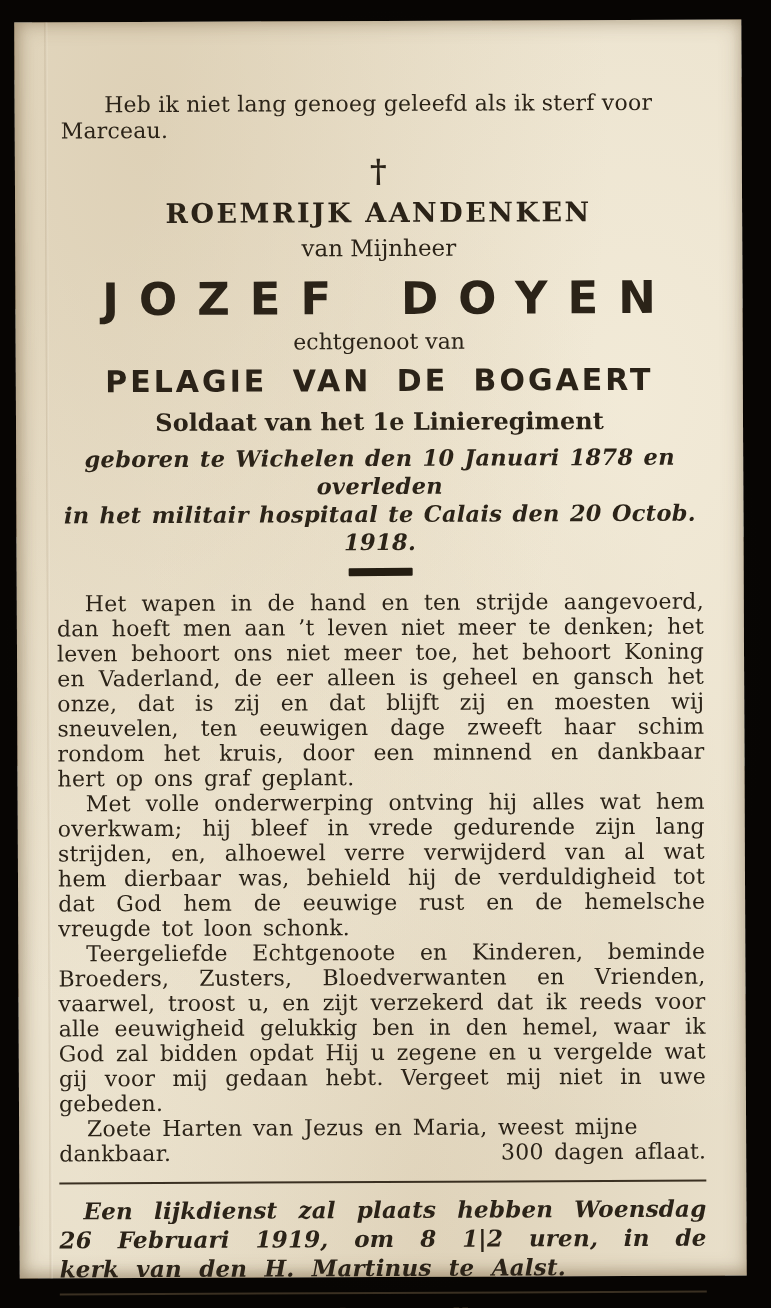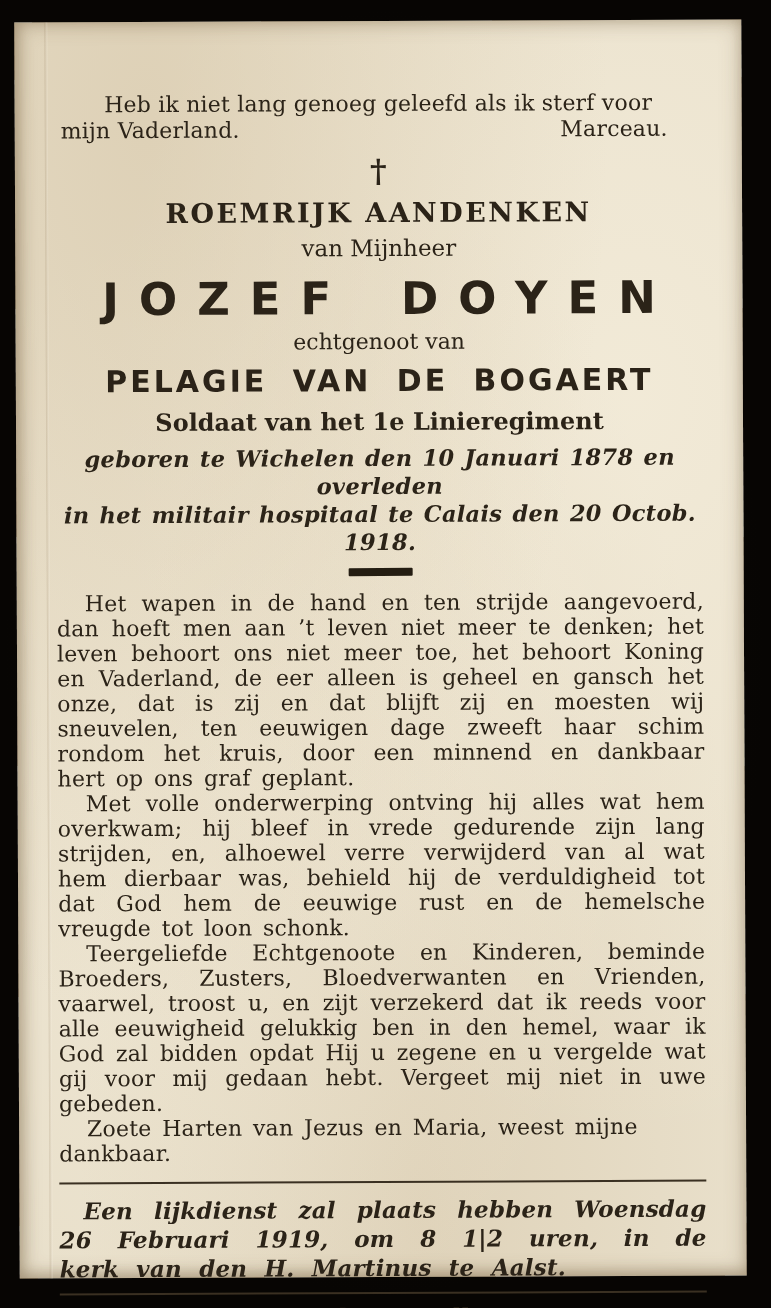--- a/index.html
+++ b/index.html
@@ -193,21 +193,20 @@
 </style>
 </head>
 <body>
 
 <div class="stage">
   <div class="card">
 
     <div class="epigraph">
       <div class="line1">Heb ik niet lang genoeg geleefd als ik sterf voor</div>
       <div class="line2">
-        <span>mijn Vaderland.</span>
         <span>Marceau.</span>
       </div>
     </div>
 
     <div class="cross">†</div>
 
     <div class="memorial-title">ROEMRIJK AANDENKEN</div>
     <div class="of-line">van Mijnheer</div>
 
     <h1 class="name">JOZEF DOYEN</h1>
@@ -225,20 +224,21 @@
     <div class="thick-bar"></div>
 
     <div class="body-text">
       <p>Het wapen in de hand en ten strijde aangevoerd, dan hoeft men aan ’t leven niet meer te denken; het leven behoort ons niet meer toe, het behoort Koning en Vaderland, de eer alleen is geheel en gansch het onze, dat is zij en dat blijft zij en moesten wij sneuvelen, ten eeuwigen dage zweeft haar schim rondom het kruis, door een minnend en dankbaar hert op ons graf geplant.</p>
       <p>Met volle onderwerping ontving hij alles wat hem overkwam; hij bleef in vrede gedurende zijn lang strijden, en, alhoewel verre verwijderd van al wat hem dierbaar was, behield hij de verduldigheid tot dat God hem de eeuwige rust en de hemelsche vreugde tot loon schonk.</p>
       <p>Teergeliefde Echtgenoote en Kinderen, beminde Broeders, Zusters, Bloedverwanten en Vrienden, vaarwel, troost u, en zijt verzekerd dat ik reeds voor alle eeuwigheid gelukkig ben in den hemel, waar ik God zal bidden opdat Hij u zegene en u vergelde wat gij voor mij gedaan hebt. Vergeet mij niet in uwe gebeden.</p>
       <div class="prayer">
         <div class="prayer-line1">Zoete Harten van Jezus en Maria, weest mijne</div>
         <div class="prayer-line2">
           <span>dankbaar.</span>
+          <span>300 dagen aflaat.</span>
         </div>
       </div>
     </div>
 
     <hr class="rule rule-top">
 
     <p class="funeral">Een lijkdienst zal plaats hebben Woensdag 26 Februari 1919, om 8 1|2 uren, in de kerk van den H. Martinus te Aalst.</p>
 
     <hr class="rule rule-bottom">
 

